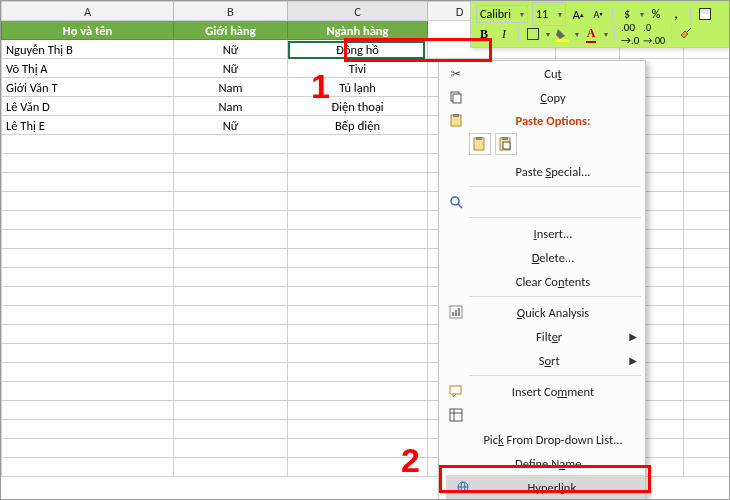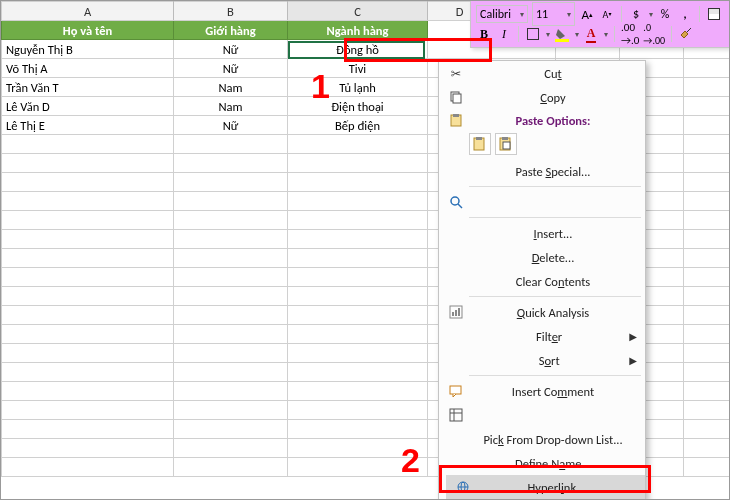--- a/index.html
+++ b/index.html
@@ -66,32 +66,32 @@
     font-size: 34px;
     pointer-events: none;
   }
 
   
   .mini-toolbar {
     position: absolute;
     top: -1px; right: -1px;
     width: 260px;
     height: 48px;
-    background: #f0abfc;
+    background: #bef264;
     border: 1px solid #c8c8c8;
     box-shadow: 2px 2px 4px rgba(0,0,0,0.15);
     display: flex;
     flex-direction: column;
     padding: 3px 5px;
     font-size: 12px;
   }
   .mt-row { display: flex; align-items: center; gap: 4px; height: 20px; }
   .mt-sep { width:1px; height:16px; background:#ccc; margin:0 2px; }
   .mt-font { border:1px solid #c8c8c8; padding:1px 3px; font-size:12px; width:52px; display:flex; justify-content:space-between; align-items:center; }
-  .mt-size { border:1px solid #c8c8c8; padding:4px 3px; font-size:12px; width:43px; display:flex; justify-content:space-between; align-items:center; }
+  .mt-size { border:1px solid #c8c8c8; padding:4px 3px; font-size:12px; width:34px; display:flex; justify-content:space-between; align-items:center; }
   .mt-btn { display:inline-flex; align-items:center; justify-content:center; min-width:16px; height:16px; font-size:12px; cursor:default; }
   .mt-bold { font-weight:bold; font-family:"Times New Roman",serif; }
   .mt-ital { font-style:italic; font-family:"Times New Roman",serif; }
   .caret { font-size:8px; color:#555; margin-left:1px; }
   .font-a { font-family:"Times New Roman",serif; font-weight:bold; color:#c00000; border-bottom:2px solid #c00000; padding:0 1px; }
   .border-ic { width:12px; height:12px; border:1px solid #333; display:inline-block; position:relative; }
   .brush-ic { color:#b06000; }
 
   
   .context-menu {
@@ -187,21 +187,21 @@
     <td>Võ Thị A</td>
     <td class="tc">Nữ</td>
     <td class="tc">Tivi</td>
     <td></td>
         <td></td>
         <td></td>
         <td></td>
         <td></td>
   </tr>
   <tr>
-    <td>Trần Văn T</td>
+    <td>Giới Văn T</td>
     <td class="tc">Nam</td>
     <td class="tc">Tủ lạnh</td>
     <td></td>
         <td></td>
         <td></td>
         <td></td>
         <td></td>
   </tr>
   <tr>
     <td>Lê Văn D</td>
@@ -479,21 +479,21 @@
       </span>
     <span class="cm-label"><span class="u">C</span>opy</span>
   </div>
   <div class="cm-item cm-head">
     <span class="cm-icon">
         <svg width="14" height="14">
           <rect x="2" y="2" width="10" height="11" fill="#f7e09a" stroke="#b08b2e"></rect>
           <rect x="4" y="1" width="6" height="3" fill="#888"></rect>
         </svg>
       </span>
-    <span class="cm-label" style="font-weight:bold;color:#701a75;">Paste Options:</span>
+    <span class="cm-label" style="font-weight:bold;color:#c2410c;">Paste Options:</span>
   </div>
   <div class="paste-icons">
     <div class="pi">
         <svg width="16" height="16">
           <rect x="2" y="2" width="10" height="12" fill="#f7e09a" stroke="#b08b2e"></rect>
           <rect x="4" y="1" width="6" height="3" fill="#888"></rect>
         </svg>
       </div>
     <div class="pi">
         <svg width="16" height="16">

